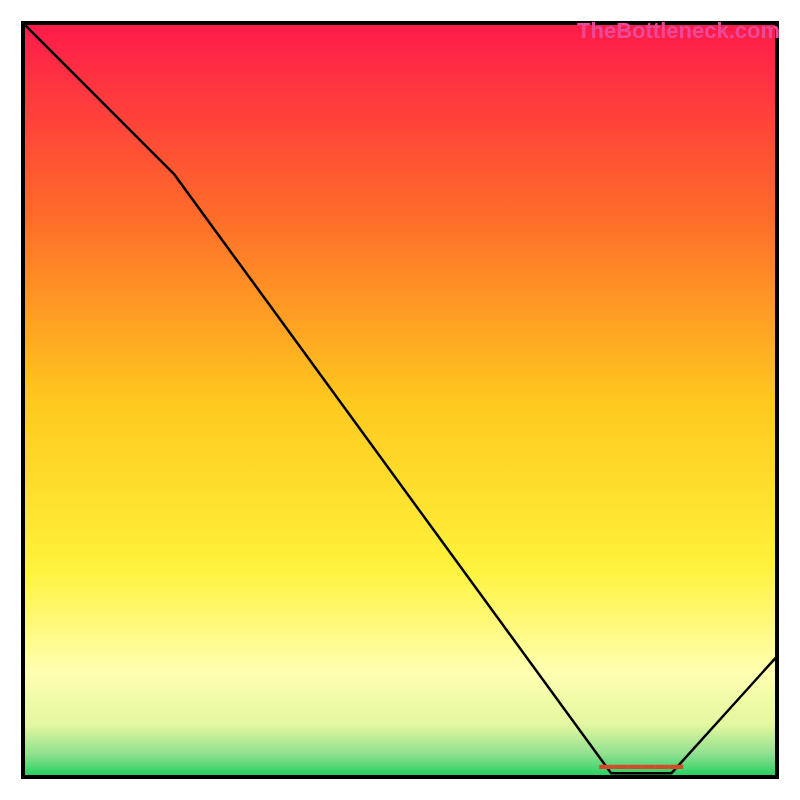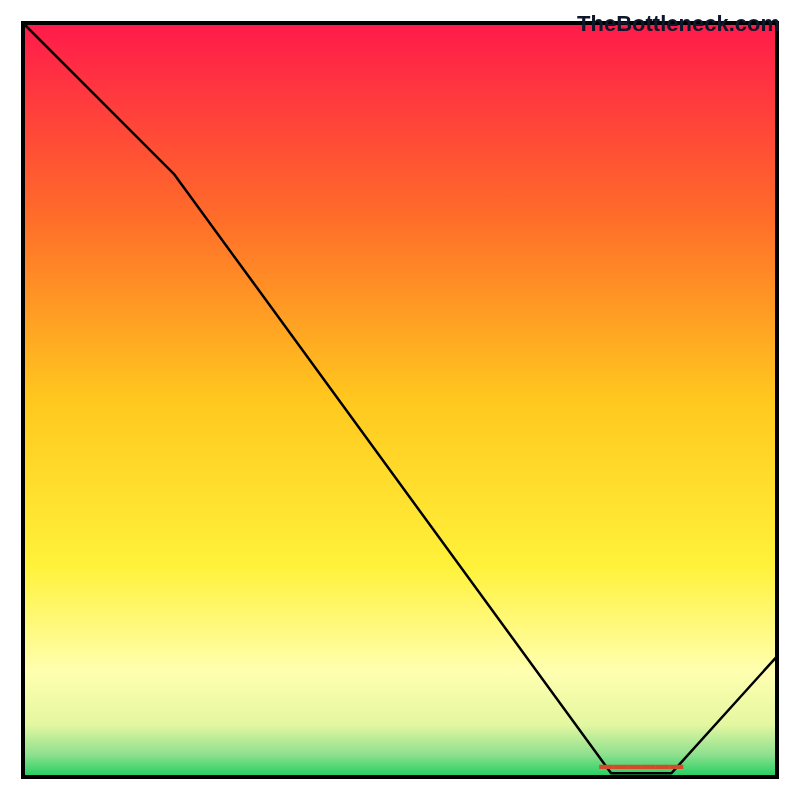--- a/index.html
+++ b/index.html
@@ -11,25 +11,25 @@
     font-family: Arial, Helvetica, sans-serif;
     overflow: hidden;
   }
   .chart-wrap {
     position: relative;
     width: 800px;
     height: 800px;
   }
   .watermark {
     position: absolute;
-    top: 11px;
+    top: 18px;
     right: 20px;
     font-size: 22px;
     font-weight: bold;
-    color: #0f172a;
+    color: #ec4899;
     z-index: 3;
   }
   svg {
     display: block;
   }
 </style>
 </head>
 <body>
 
 <div class="chart-wrap">

